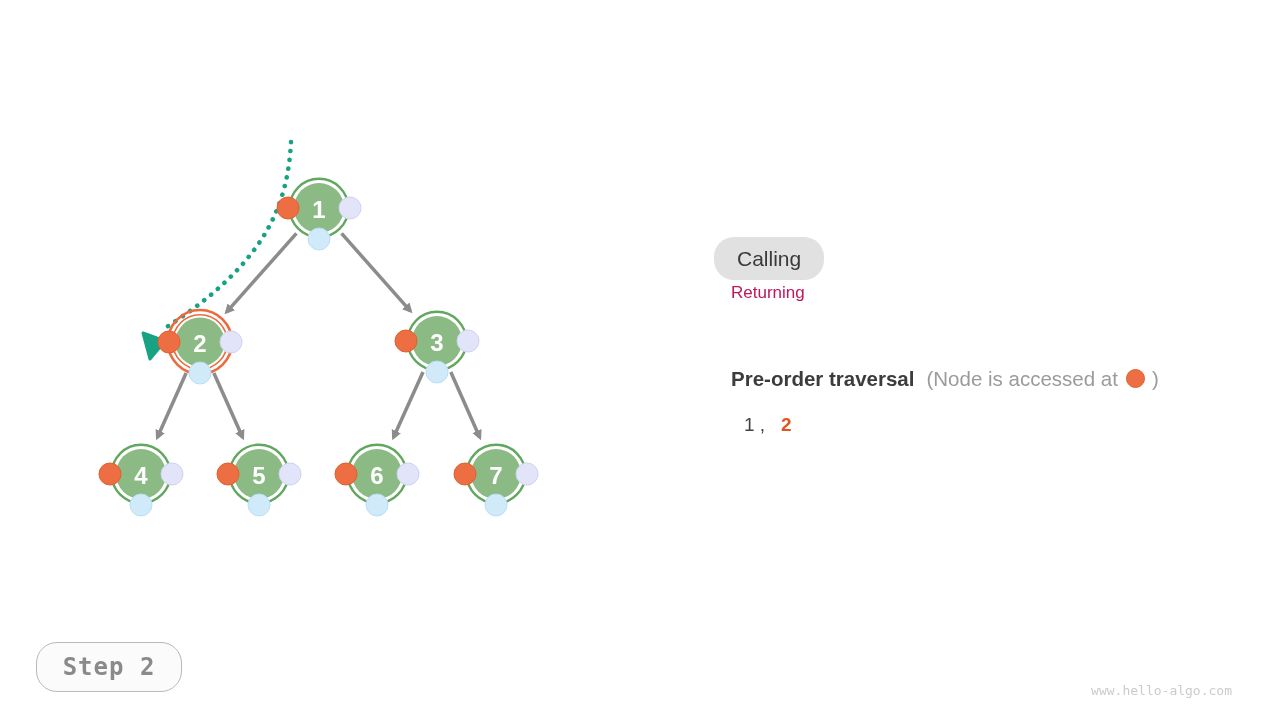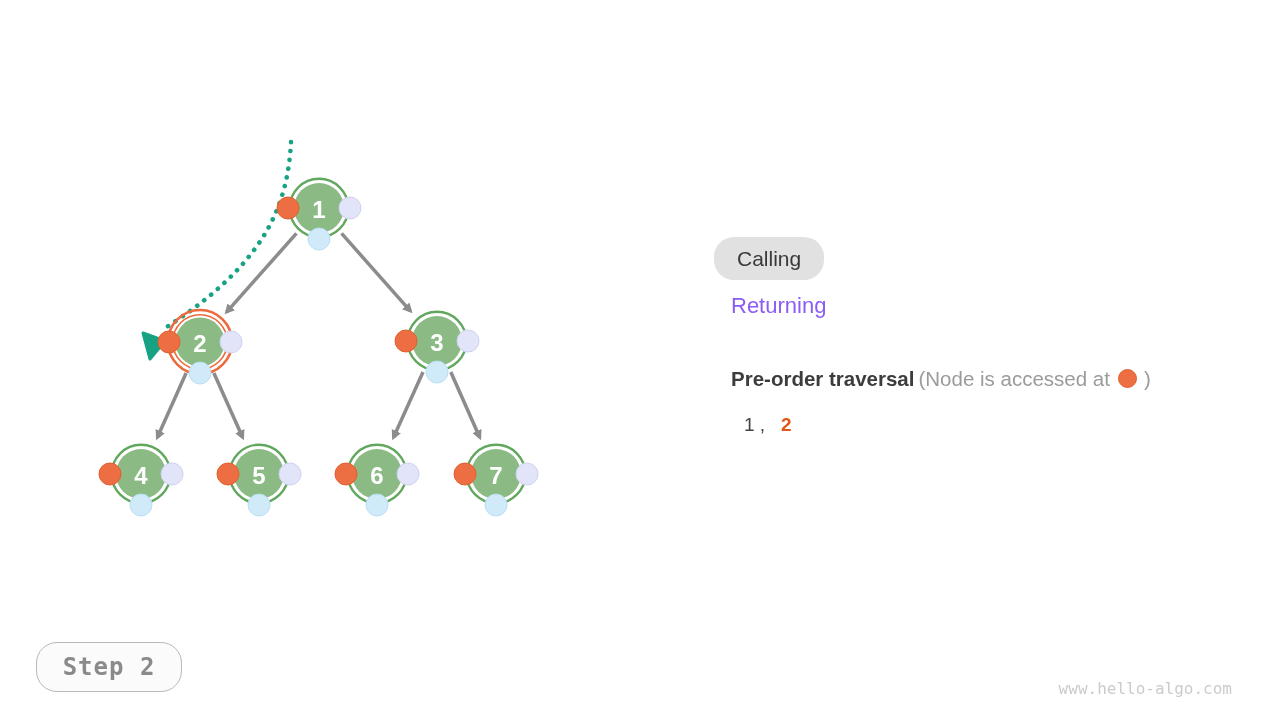--- a/index.html
+++ b/index.html
@@ -34,42 +34,41 @@
   .legend-badge {
     display: inline-block;
     background: #e1e1e1;
     color: #3a3a3a;
     border-radius: 20px;
     padding: 9px 23px;
     font-size: 21px;
     line-height: 25px;
   }
   .legend-plain {
-    margin-top: 13px;
     margin-left: 17px;
-    color: #8b5cf6;
-    font-size: 22px;
+    color: #be185d;
+    font-size: 17px;
     line-height: 25px;
   }
   
   .traversal-line {
     position: absolute;
     left: 731px; top: 366px;
     white-space: nowrap;
     font-size: 20.5px;
     line-height: 26px;
   }
   .traversal-heading {
     font-weight: bold;
     color: #3c3c3c;
     margin-top: 25px;
   }
   .traversal-note {
     color: #9b9b9b;
-    margin-left: 4px;
+    margin-left: 12px;
   }
   .access-dot {
     display: inline-block;
     width: 17px; height: 17px;
     border-radius: 50%;
     background: #ed6e43;
     border: 1px solid #e0602f;
     margin: 0 7px 0 8px;
     vertical-align: -2px;
   }
@@ -106,21 +105,21 @@
     font-weight: bold;
     font-size: 24px;
     letter-spacing: 1px;
     color: #8a8a8a;
   }
   
   .watermark {
     position: absolute;
     right: 48px; bottom: 22px;
     font-family: "DejaVu Sans Mono", monospace;
-    font-size: 16px;
+    font-size: 13px;
     color: #cbcbcb;
   }
 </style>
 </head>
 <body>
 
 <div class="canvas">
 
   <svg id="tree-svg" viewBox="0 0 640 720">
       <defs>

